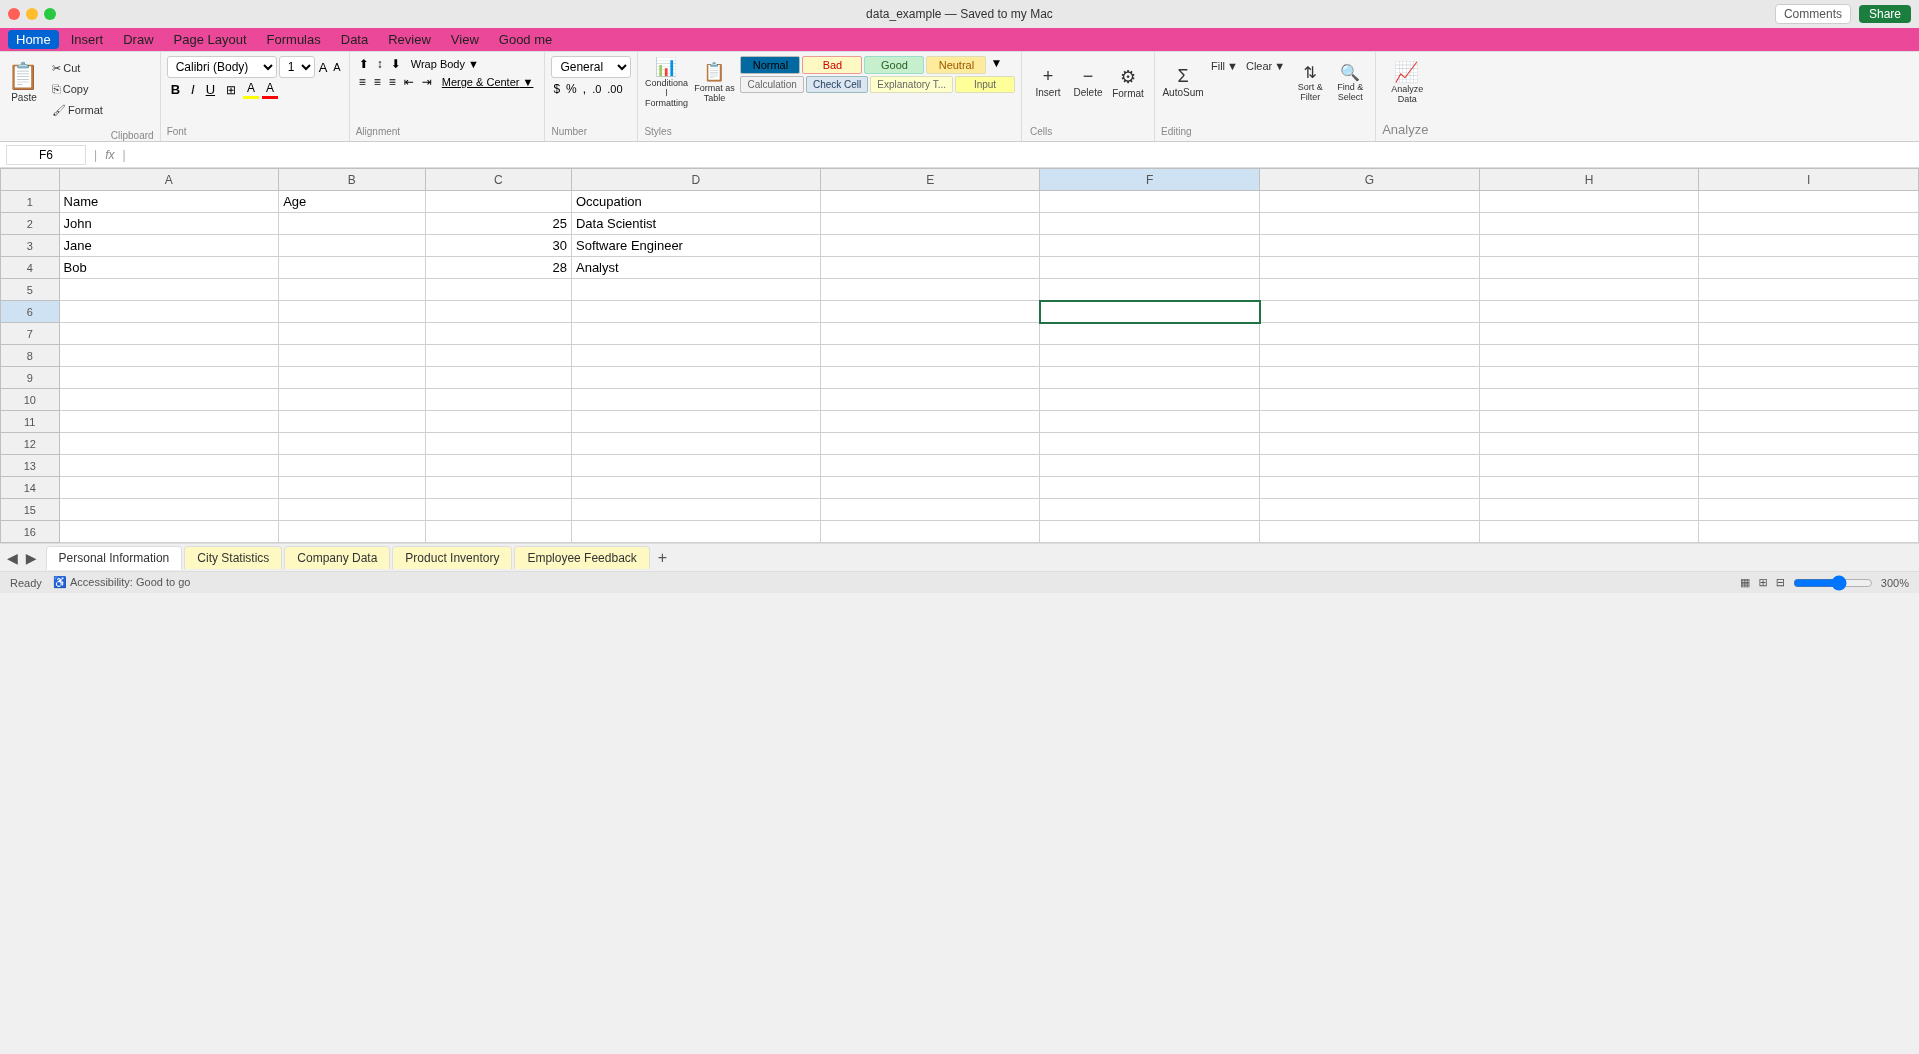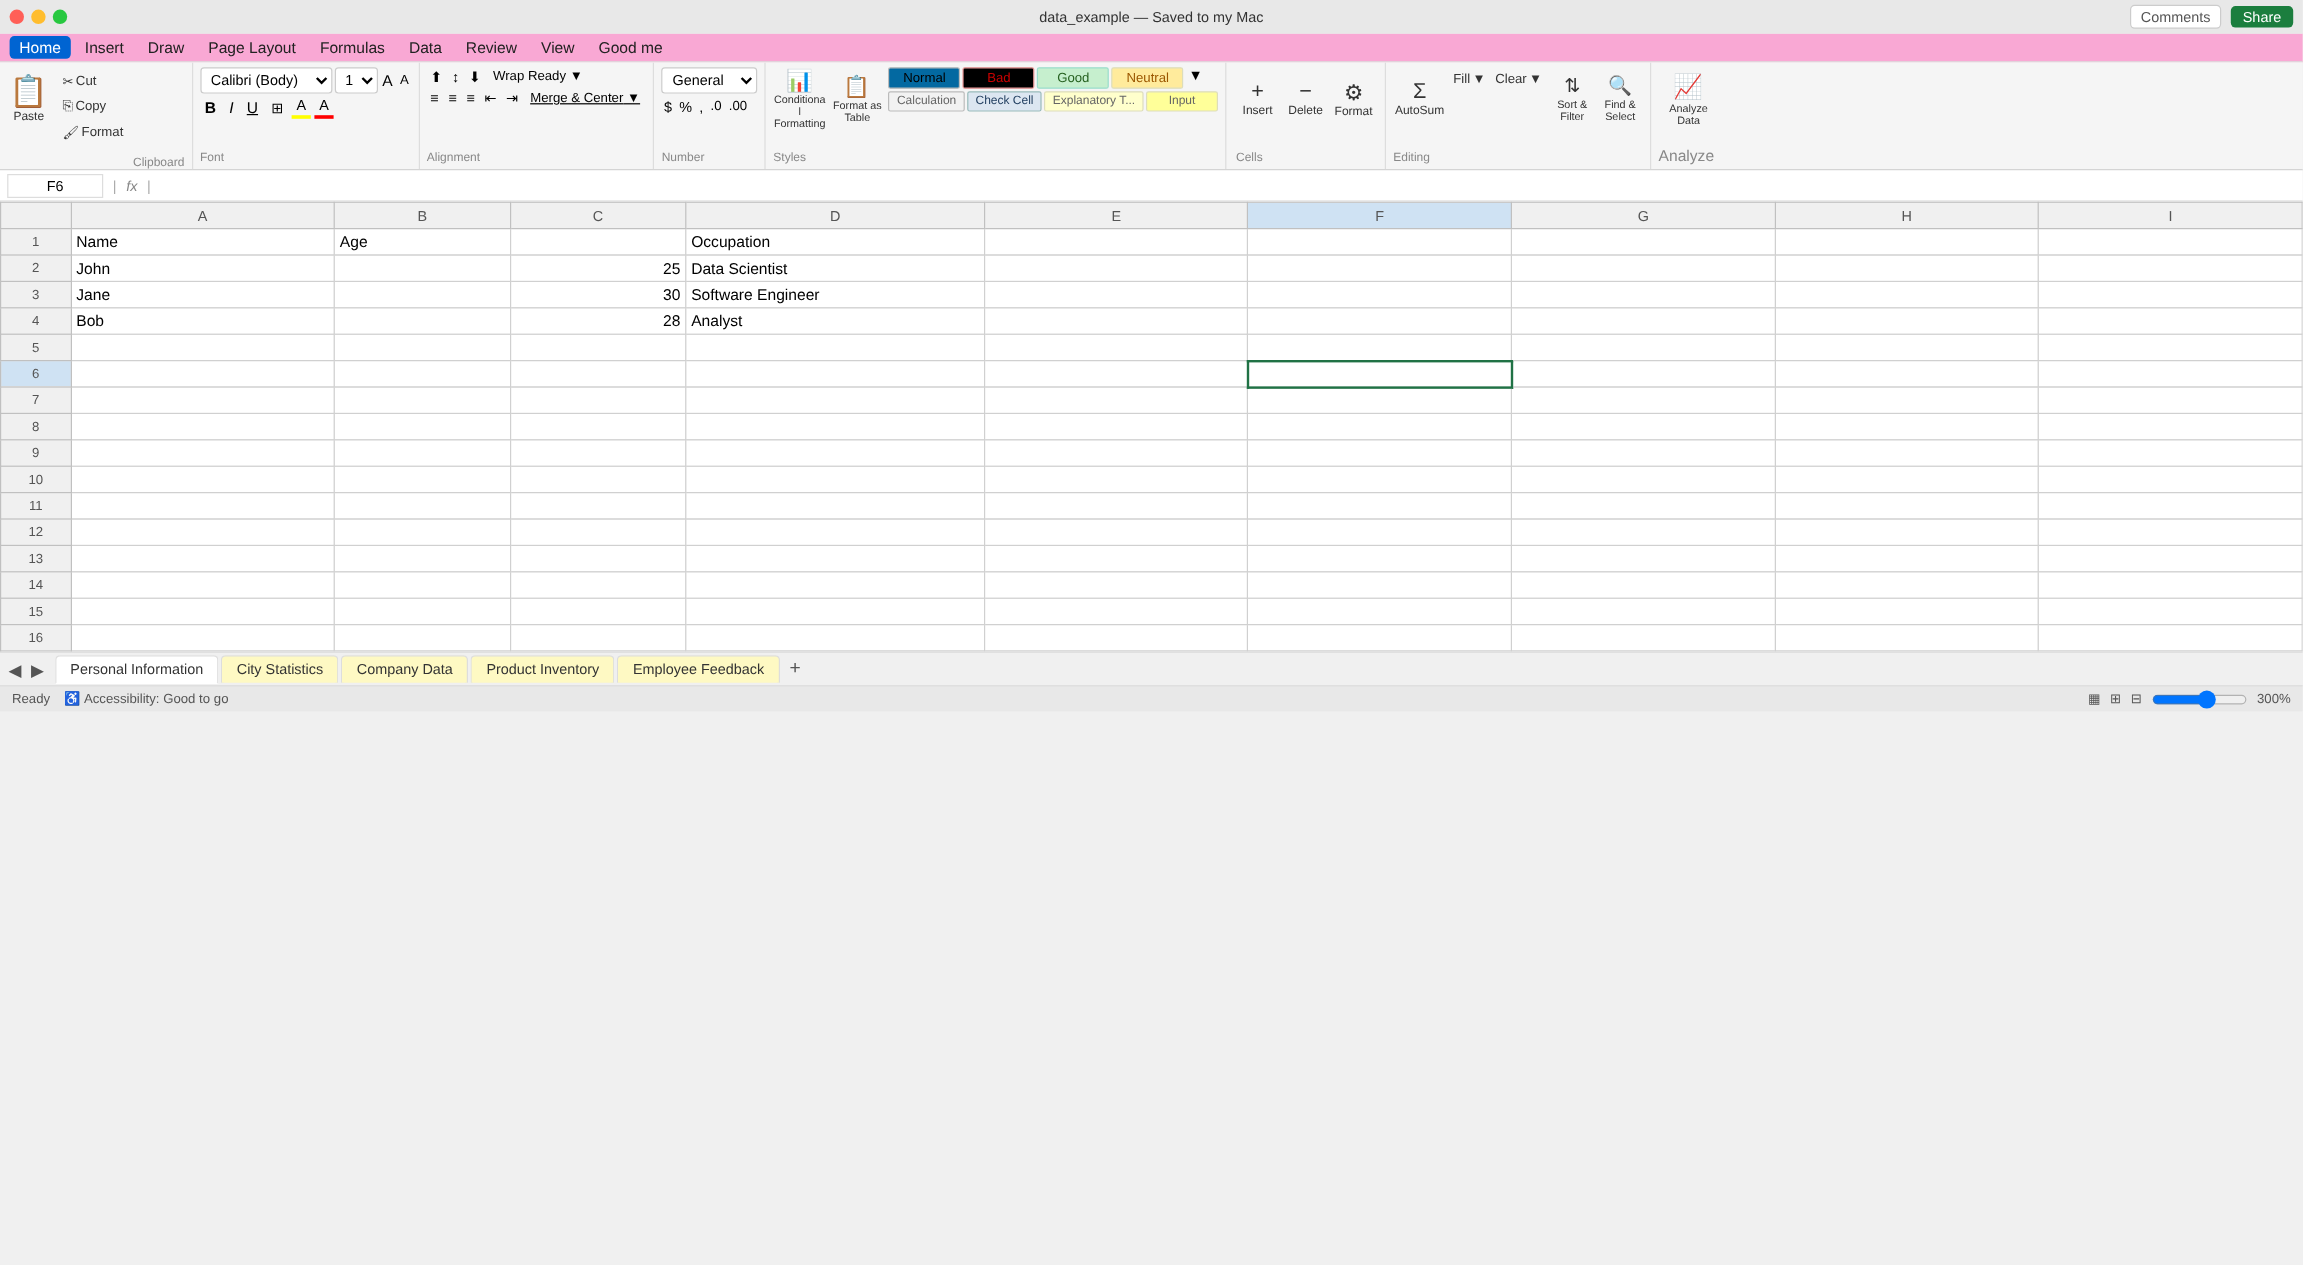--- a/index.html
+++ b/index.html
@@ -18,21 +18,21 @@
     .tl { width: 12px; height: 12px; border-radius: 50%; }
     .tl-red { background: #ff5f57; }
     .tl-yellow { background: #ffbd2e; }
     .tl-green { background: #28c840; }
     .title-bar-title { position: absolute; left: 50%; transform: translateX(-50%); font-size: 12px; color: #333; }
     .title-bar-right { margin-left: auto; display: flex; gap: 8px; align-items: center; font-size: 12px; color: #555; }
 
     
     .menu-bar {
       height: 24px;
-      background: #f9a8d4;
+      background: #ec4899;
       display: flex;
       align-items: center;
       padding: 0 8px;
       border-bottom: 1px solid #ddd;
       gap: 4px;
     }
     .menu-item {
       padding: 2px 8px;
       font-size: 13px;
       color: #222;
@@ -54,21 +54,21 @@
     .cell-style-box {
       border: 1px solid transparent;
       padding: 2px 6px;
       font-size: 11px;
       border-radius: 2px;
       cursor: pointer;
       min-width: 60px;
       text-align: center;
     }
     .cell-style-normal { background: #0369a1; border-color: #bbb; }
-    .cell-style-bad { background: #000000; color: #c00; border-color: #e99; }
+    .cell-style-bad { background: #fef9c3; color: #c00; border-color: #e99; }
     .cell-style-good { background: #c6efce; color: #276221; border-color: #9dc; }
     .cell-style-neutral { background: #ffeb9c; color: #9c5700; border-color: #ddb; }
     .cell-style-calculation { background: #f2f2f2; color: #666; border-color: #bbb; font-size: 10px; }
     .cell-style-checkcell { background: #dce6f1; color: #244162; border-color: #9bb; font-size: 10px; }
     .cell-style-explanatory { background: #ffffcc; color: #666; border-color: #ddb; font-size: 10px; }
     .cell-style-input { background: #ffff99; color: #666; border-color: #ddb; font-size: 10px; }
 
     
     .formula-bar {
       height: 26px;
@@ -269,21 +269,21 @@
     </div>
     <div style="font-size:10px;color:#888;margin-top:auto;">Font</div>
   </div>
 
   <div style="display:flex;flex-direction:column;border-right:1px solid #ddd;padding:4px 6px;gap:2px;min-width:120px;">
     <div style="display:flex;align-items:center;gap:2px;">
       <span style="cursor:pointer;padding:1px 3px;font-size:12px;">⬆</span>
       <span style="cursor:pointer;padding:1px 3px;font-size:12px;">↕</span>
       <span style="cursor:pointer;padding:1px 3px;font-size:12px;">⬇</span>
       <span style="cursor:pointer;padding:1px 4px;font-size:11px;border:1px solid transparent;border-radius:2px;">
-        <span>Wrap Ready</span> ▼
+        <span>Wrap Body</span> ▼
       </span>
     </div>
     <div style="display:flex;align-items:center;gap:2px;">
       <span style="cursor:pointer;padding:1px 3px;font-size:12px;">≡</span>
       <span style="cursor:pointer;padding:1px 3px;font-size:12px;">≡</span>
       <span style="cursor:pointer;padding:1px 3px;font-size:12px;">≡</span>
       <span style="cursor:pointer;padding:1px 3px;font-size:12px;">⇤</span>
       <span style="cursor:pointer;padding:1px 3px;font-size:12px;">⇥</span>
       <span style="cursor:pointer;padding:1px 4px;font-size:11px;border:1px solid transparent;border-radius:2px;text-decoration:underline;">
         <span>Merge &amp; Center</span> ▼

